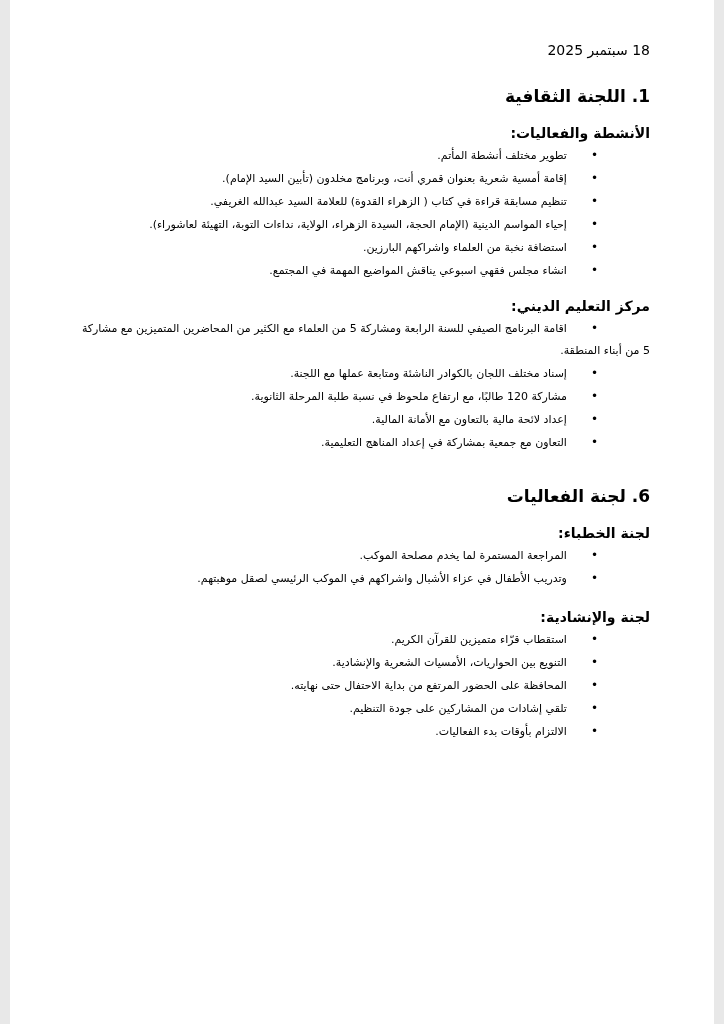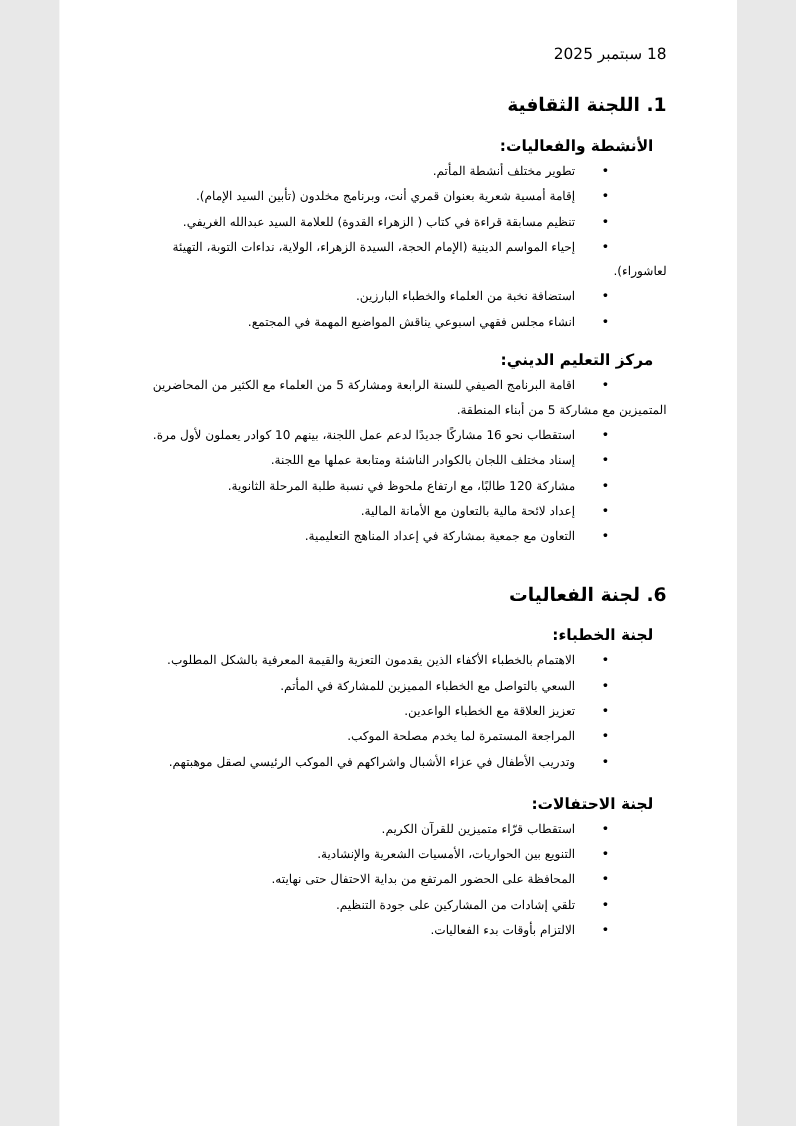--- a/index.html
+++ b/index.html
@@ -2,21 +2,21 @@
 <html lang="ar" dir="rtl"><head>
 <meta charset="utf-8">
 <style>
   html, body {
     margin: 0;
     padding: 0;
     background: #e8e8e8;
   }
   .page {
     position: relative;
-    width: 616px;
+    width: 704px;
     height: 1024px;
     margin: 0 auto;
     background: #ffffff;
     box-sizing: border-box;
     padding: 40px 64px 0 64px;
     direction: rtl;
     text-align: right;
     overflow: hidden;
     font-family: "DejaVu Sans", sans-serif;
     color: #000000;
@@ -37,21 +37,21 @@
     font-weight: bold;
     margin: 24px 0 0 0;
     line-height: 24px;
   }
   .sec--events {
     margin-top: 30px;
   }
   .sub {
     font-size: 14px;
     font-weight: bold;
-    margin: 13px 12px 0 0;
+    margin: 13px 0 0 0;
     line-height: 22px;
   }
   .sub--first {
     margin-top: 14px;
   }
   .sub--mourning {
     margin-top: 12px;
   }
   .sub--celebrations {
     margin-top: 16px;
@@ -83,51 +83,45 @@
 
   <section>
     <h2 class="sec">1. اللجنة الثقافية</h2>
 
     <h3 class="sub sub--first">الأنشطة والفعاليات:</h3>
     <ul class="bullets">
       <li>تطوير مختلف أنشطة المأتم.</li>
       <li>إقامة أمسية شعرية بعنوان قمري أنت، وبرنامج مخلدون (تأبين السيد الإمام).</li>
       <li>تنظيم مسابقة قراءة في كتاب ( الزهراء القدوة) للعلامة السيد عبدالله الغريفي.</li>
       <li>إحياء المواسم الدينية (الإمام الحجة، السيدة الزهراء، الولاية، نداءات التوبة، التهيئة لعاشوراء).</li>
-      <li>استضافة نخبة من العلماء والخطباء البارزين.</li>
+      <li>استضافة نخبة من العلماء واشراكهم البارزين.</li>
       <li>انشاء مجلس فقهي اسبوعي يناقش المواضيع المهمة في المجتمع.</li>
     </ul>
 
     <h3 class="sub">مركز التعليم الديني:</h3>
     <ul class="bullets">
       <li>اقامة البرنامج الصيفي للسنة الرابعة ومشاركة 5 من العلماء مع الكثير من المحاضرين المتميزين مع مشاركة 5 من أبناء المنطقة.</li>
-      <li>استقطاب نحو 16 مشاركًا جديدًا لدعم عمل اللجنة، بينهم 10 كوادر يعملون لأول مرة.</li>
       <li>إسناد مختلف اللجان بالكوادر الناشئة ومتابعة عملها مع اللجنة.</li>
       <li>مشاركة 120 طالبًا، مع ارتفاع ملحوظ في نسبة طلبة المرحلة الثانوية.</li>
       <li>إعداد لائحة مالية بالتعاون مع الأمانة المالية.</li>
       <li>التعاون مع جمعية بمشاركة في إعداد المناهج التعليمية.</li>
     </ul>
   </section>
 
   <section>
     <h2 class="sec sec--events">6. لجنة الفعاليات</h2>
 
     <h3 class="sub sub--first">لجنة الخطباء:</h3>
-    <ul class="bullets">
-      <li>الاهتمام بالخطباء الأكفاء الذين يقدمون التعزية والقيمة المعرفية بالشكل المطلوب.</li>
-      <li>السعي بالتواصل مع الخطباء المميزين للمشاركة في المأتم.</li>
-      <li>تعزيز العلاقة مع الخطباء الواعدين.</li>
-    </ul>
 
     <ul class="bullets">
       <li>المراجعة المستمرة لما يخدم مصلحة الموكب.</li>
       <li>وتدريب الأطفال في عزاء الأشبال واشراكهم في الموكب الرئيسي لصقل موهبتهم.</li>
     </ul>
 
-    <h3 class="sub sub--celebrations">لجنة الاحتفالات:</h3>
+    <h3 class="sub sub--celebrations">لجنة والإنشادية:</h3>
     <ul class="bullets">
       <li>استقطاب قرّاء متميزين للقرآن الكريم.</li>
       <li>التنويع بين الحواريات، الأمسيات الشعرية والإنشادية.</li>
       <li>المحافظة على الحضور المرتفع من بداية الاحتفال حتى نهايته.</li>
       <li>تلقي إشادات من المشاركين على جودة التنظيم.</li>
       <li>الالتزام بأوقات بدء الفعاليات.</li>
     </ul>
   </section>
 
 </div>

